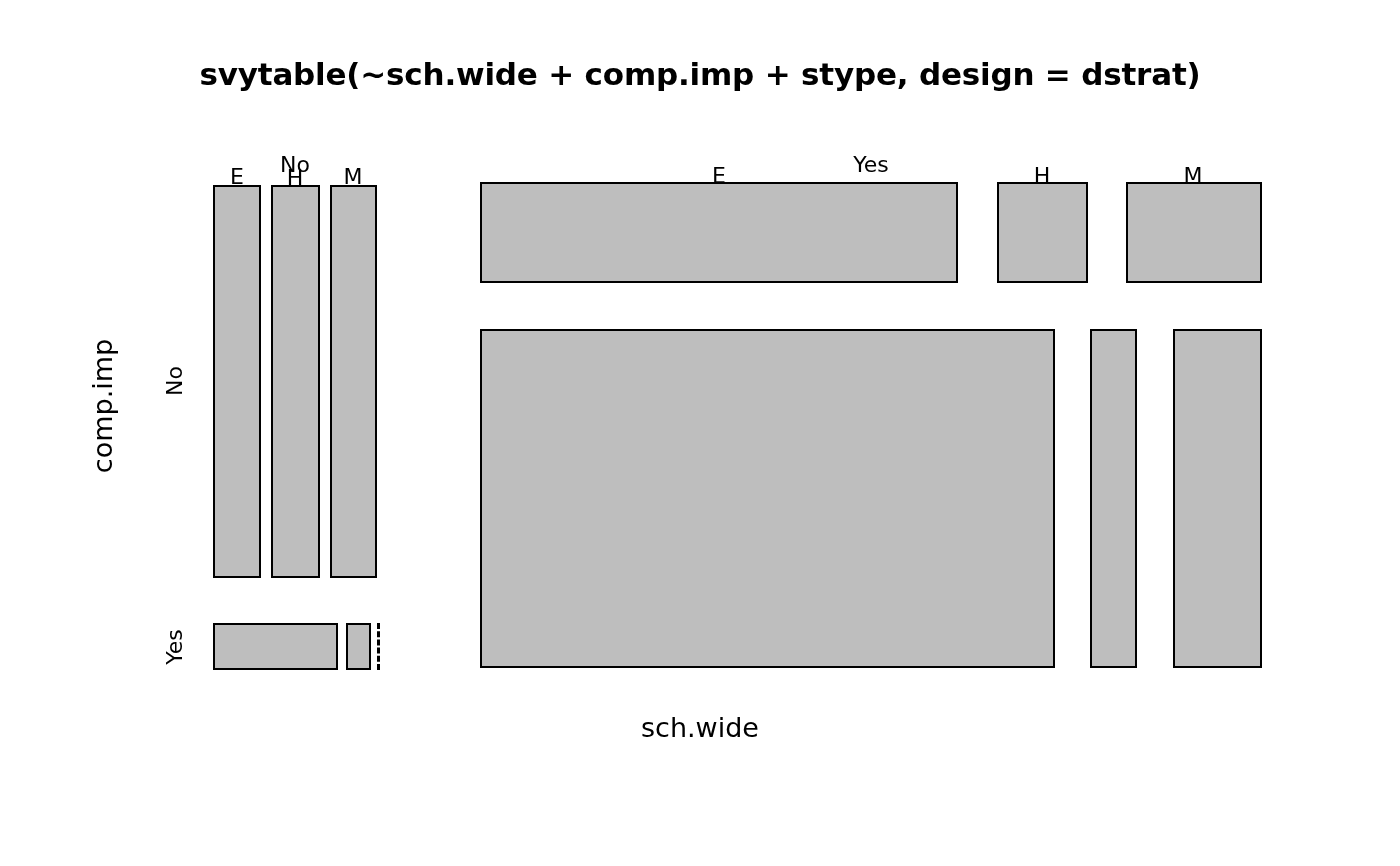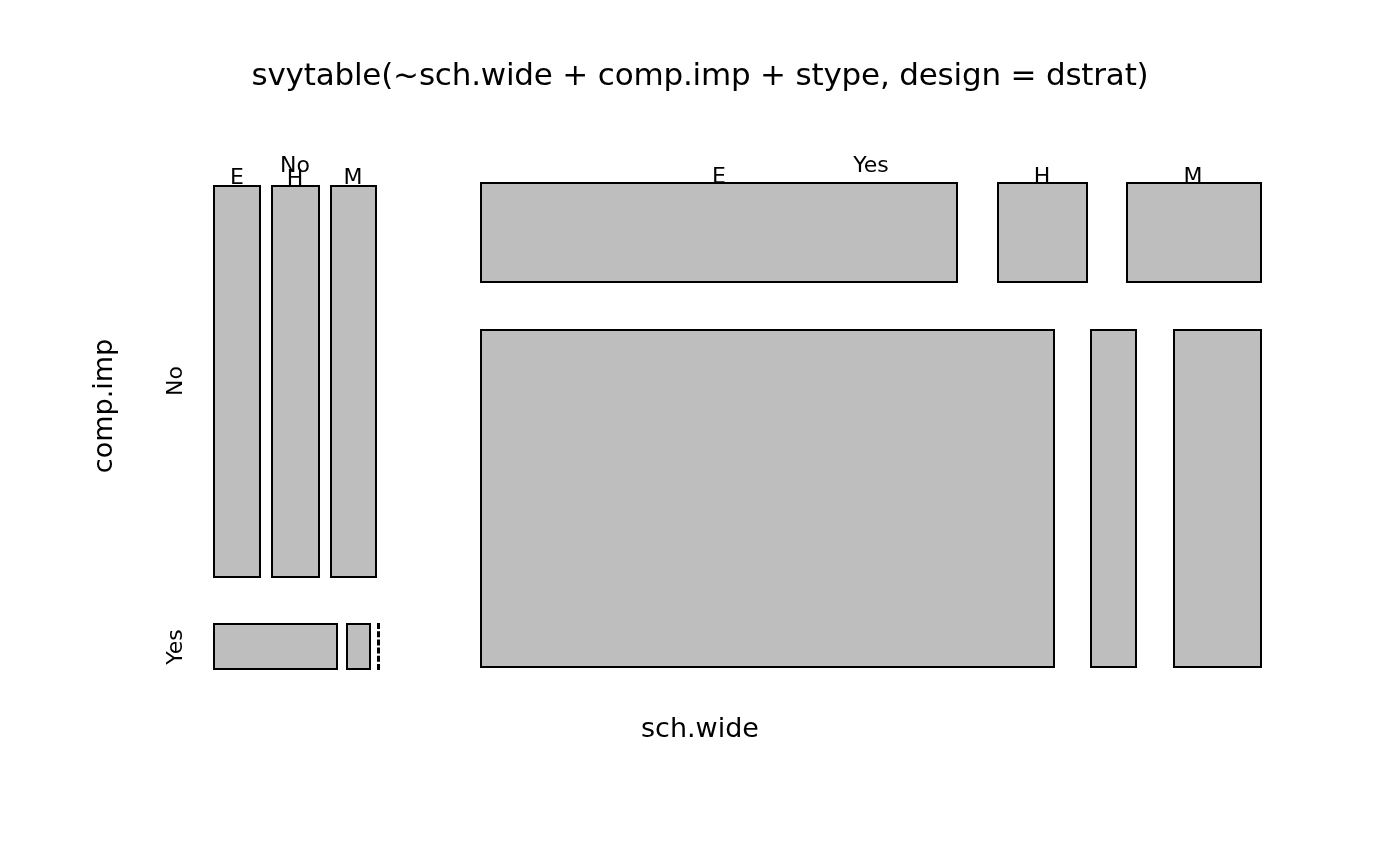--- a/index.html
+++ b/index.html
@@ -19,21 +19,21 @@
     height: 866px;
     background: #ffffff;
   }
   .plot-title {
     position: absolute;
     left: 0;
     top: 56px;
     width: 1400px;
     text-align: center;
     font-size: 31px;
-    font-weight: normal;
+    font-weight: bold;
     color: #000000;
     letter-spacing: -0.2px;
     white-space: nowrap;
     font-family: "DejaVu Sans", sans-serif;
   }
   .tile {
     position: absolute;
     background: #bebebe;
     border: 2px solid #000000;
     box-sizing: border-box;

